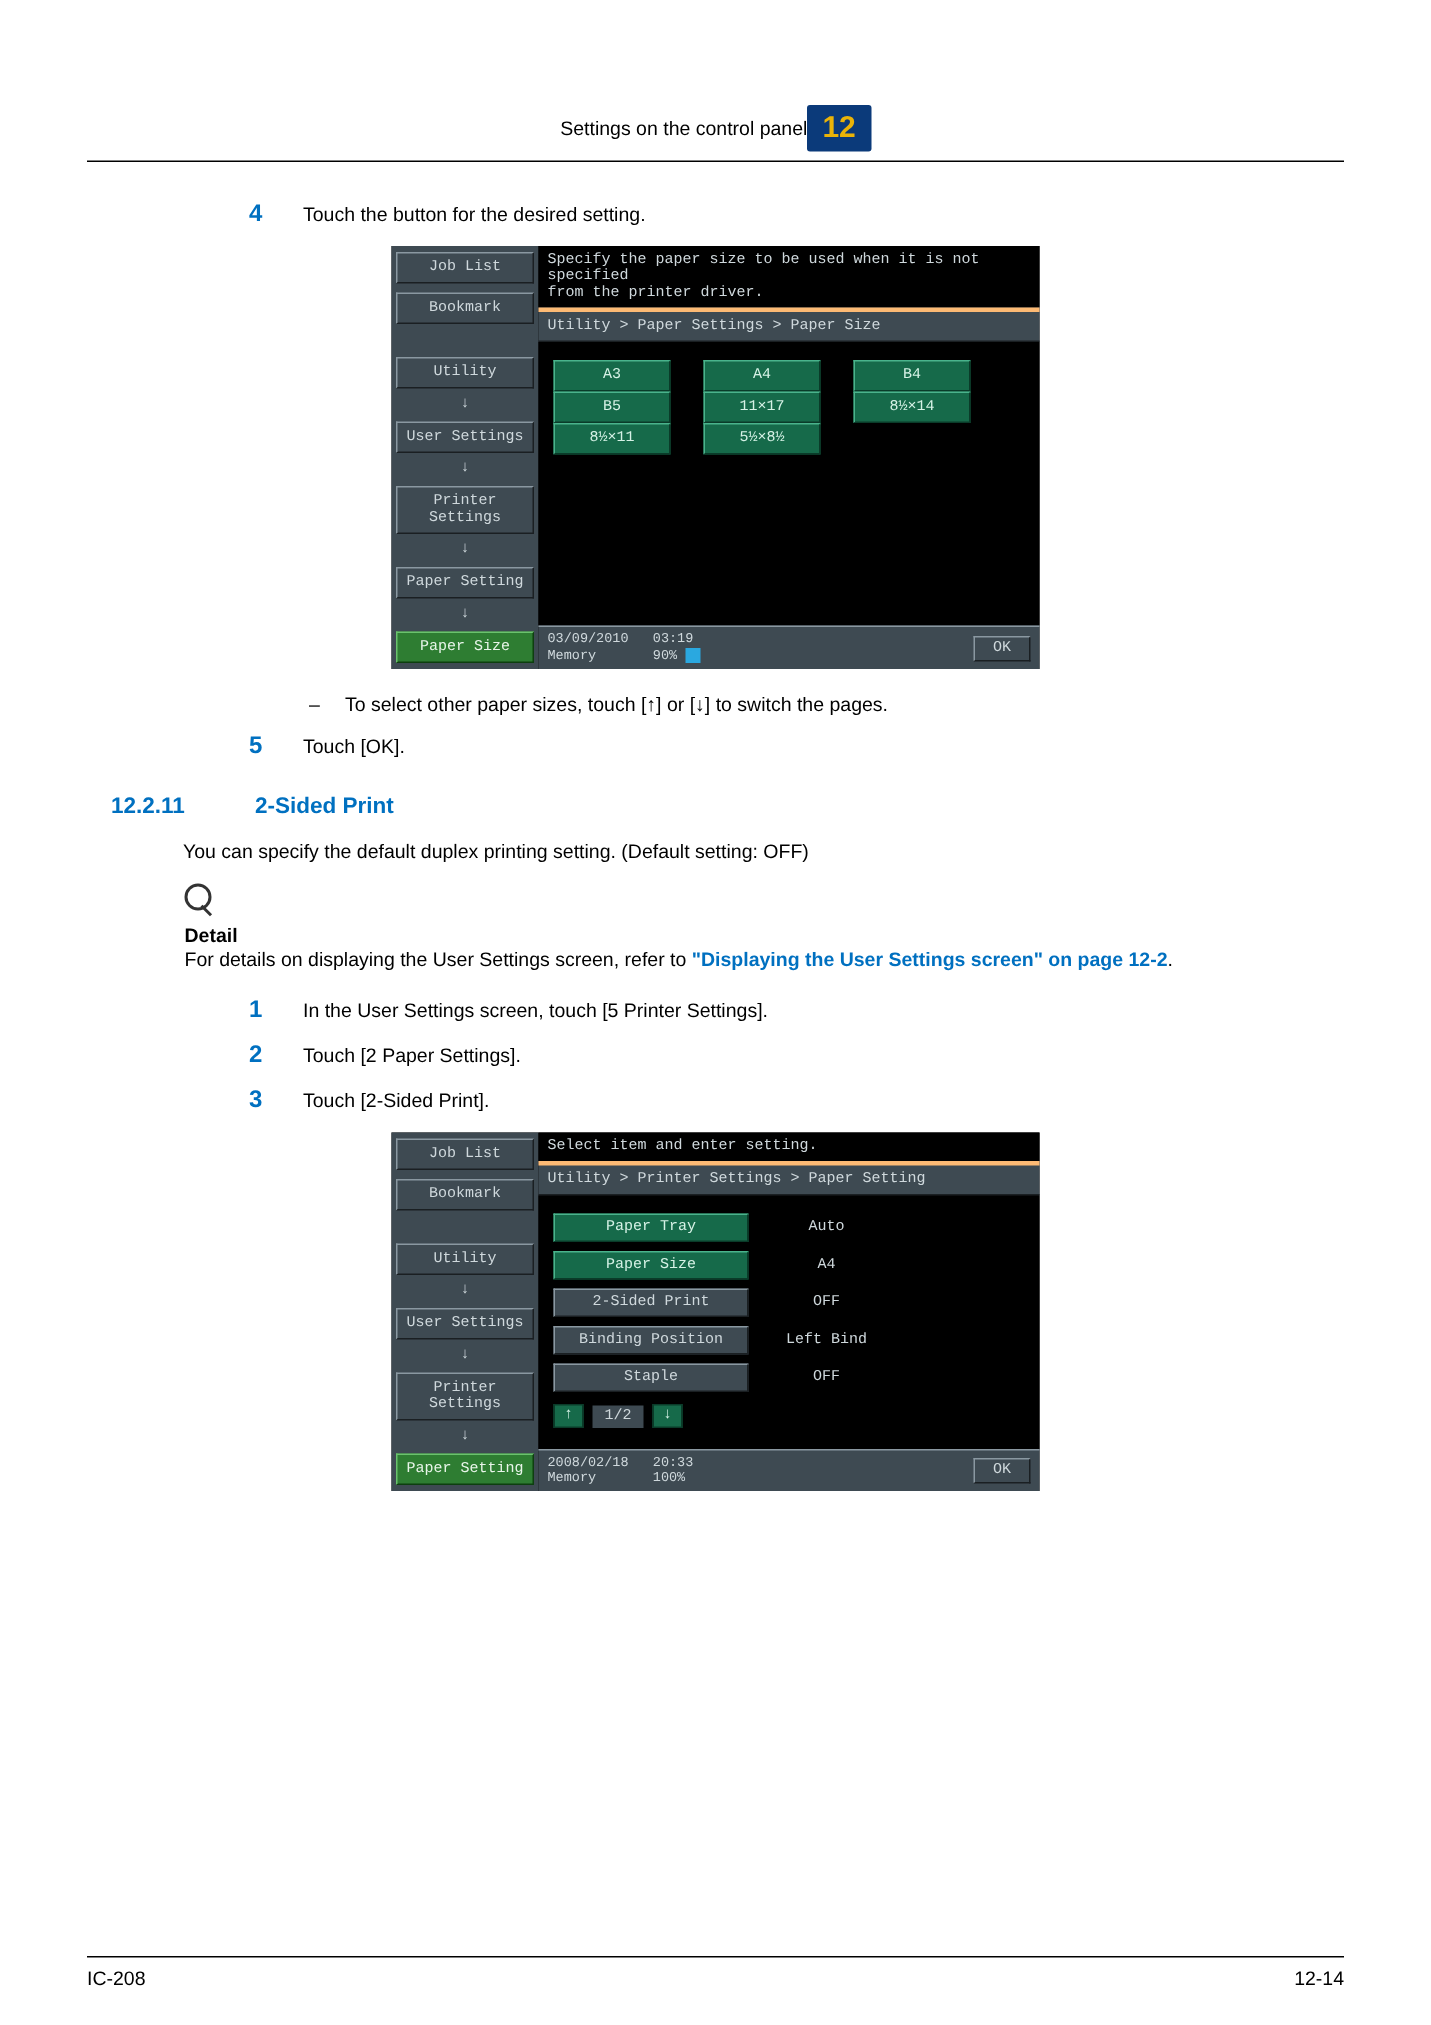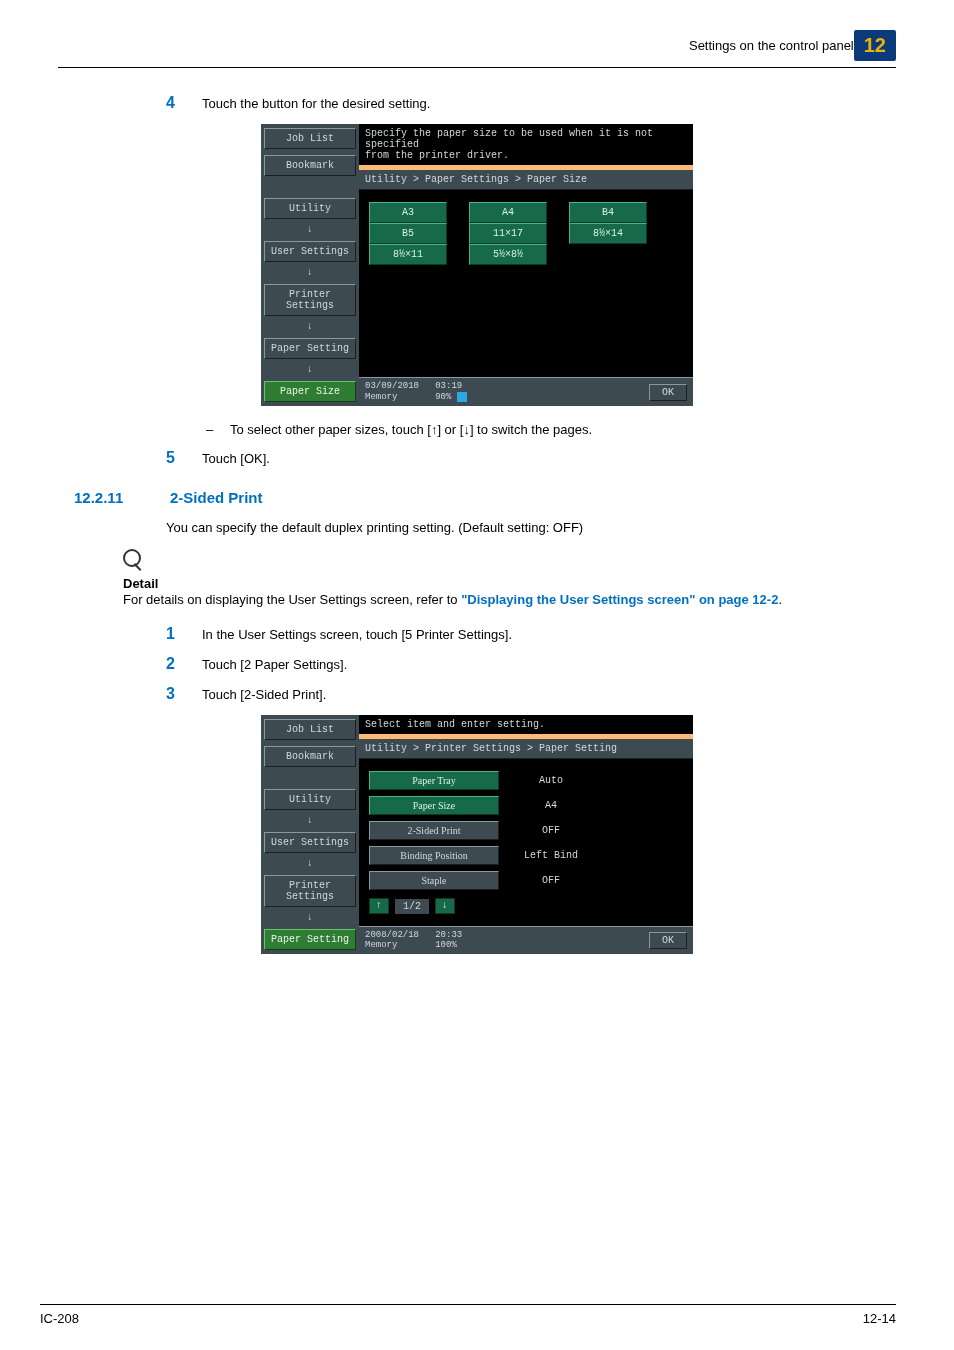--- a/index.html
+++ b/index.html
@@ -16,22 +16,23 @@
     position: relative;
     min-height: 1350px;
   }
   .header-line {
     border-top: 1px solid #000;
     margin-top: 6px;
     margin-bottom: 26px;
   }
   .header-row {
     display: flex;
-    justify-content: flex-end;
+    justify-content: center;
     align-items: center;
+    margin-top: 40px;
   }
   .header-left { font-size: 13px; }
   .chapter-box {
     background: #0b3a7a;
     color: #eab308;
     font-weight: bold;
     font-size: 20px;
     padding: 4px 10px;
     border-radius: 2px;
   }
@@ -59,21 +60,21 @@
   .dash { min-width: 8px; }
   .section-row {
     display: flex;
     gap: 26px;
     margin-bottom: 14px;
     margin-top: 22px;
     margin-left: 16px;
   }
   .section-num { color: #0070c0; font-weight: bold; font-size: 15px; min-width: 70px; }
   .section-title { color: #0070c0; font-weight: bold; font-size: 15px; }
-  .body-para { margin-left: 108px; margin-bottom: 14px; font-size: 13px; }
+  .body-para { margin-left: 64px; margin-bottom: 14px; font-size: 13px; }
   .note-block { margin-left: 65px; margin-top: 6px; margin-bottom: 16px; }
   .note-icon {
     display: inline-block;
     width: 18px; height: 18px;
     border: 2px solid #333; border-radius: 50%;
     position: relative;
     margin-bottom: 6px;
   }
   .note-icon::after {
     content: "";
@@ -133,21 +134,21 @@
   }
   .p-top {
     background: #000;
     color: #cfd8dc;
     padding: 4px 6px;
     font-size: 10px;
   }
   .p-crumb {
     background: #3e4a52;
     color: #cfd8dc;
-    border-top: 5px solid #fdba74;
+    border-top: 3px solid #fdba74;
     border-bottom: 1px solid #1a1f22;
     padding: 4px 6px;
     font-size: 10px;
   }
   .p-body {
     flex: 1;
     background: #000;
     padding: 12px 10px 6px 10px;
   }
   .p-grid { display: flex; flex-wrap: wrap; gap: 0 22px; margin-bottom: 6px; }
@@ -167,21 +168,20 @@
   .p-list-btn {
     background: #3e4a52;
     border: 1px solid #1a1f22;
     border-top-color: #8a98a1;
     border-left-color: #8a98a1;
     color: #cfd8dc;
     width: 130px;
     text-align: center;
     padding: 3px 0;
     font-size: 10px;
-    font-family: Liberation Serif, serif;
   }
   .p-list-btn.green {
     background: #166a4a;
     border-color: #0a3b29;
     border-top-color: #4ab38c;
     border-left-color: #4ab38c;
     color: #d6f2e6;
   }
   .p-list-val {
     color: #cfd8dc;
@@ -228,21 +228,21 @@
   .p-foot-icon {
     display: inline-block;
     width: 10px; height: 10px;
     background: #2aa8e0;
     margin-left: 6px;
     vertical-align: middle;
   }
   .footer {
     position: absolute;
     bottom: 24px;
-    left: 40px; right: 58px;
+    left: 58px; right: 58px;
   }
   .footer-line { border-top: 1px solid #000; margin-bottom: 6px; }
   .footer-row { display: flex; justify-content: space-between; font-size: 13px; }
 </style>
 </head>
 <body>
 
 <div class="page">
   <div class="header-row">
     <div class="header-left">Settings on the control panel</div>

